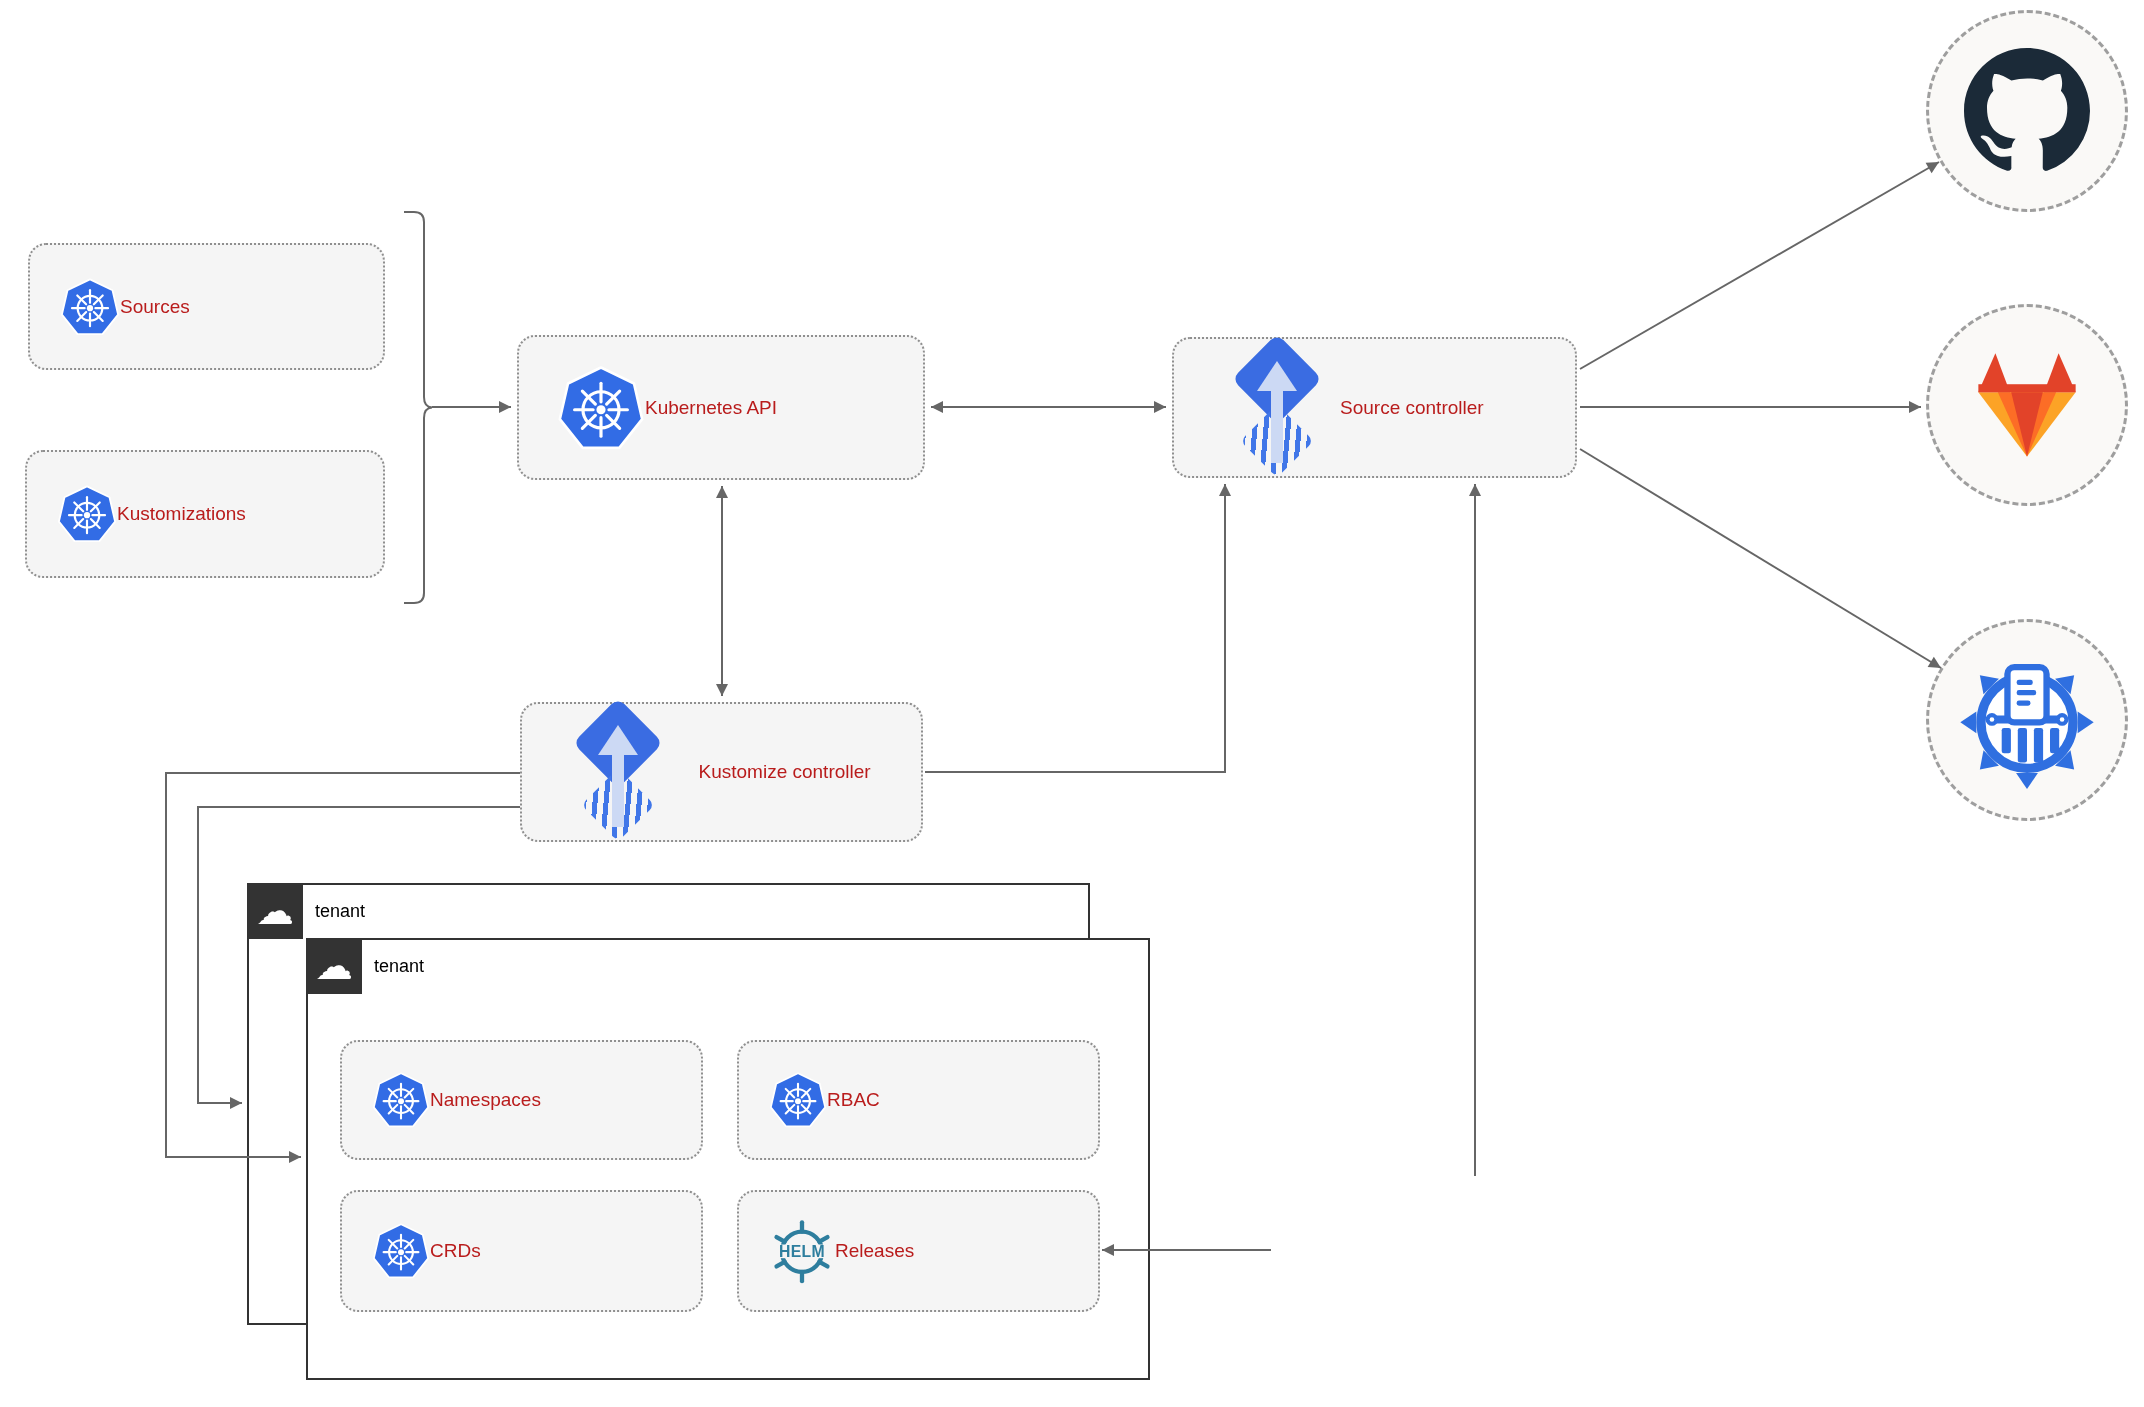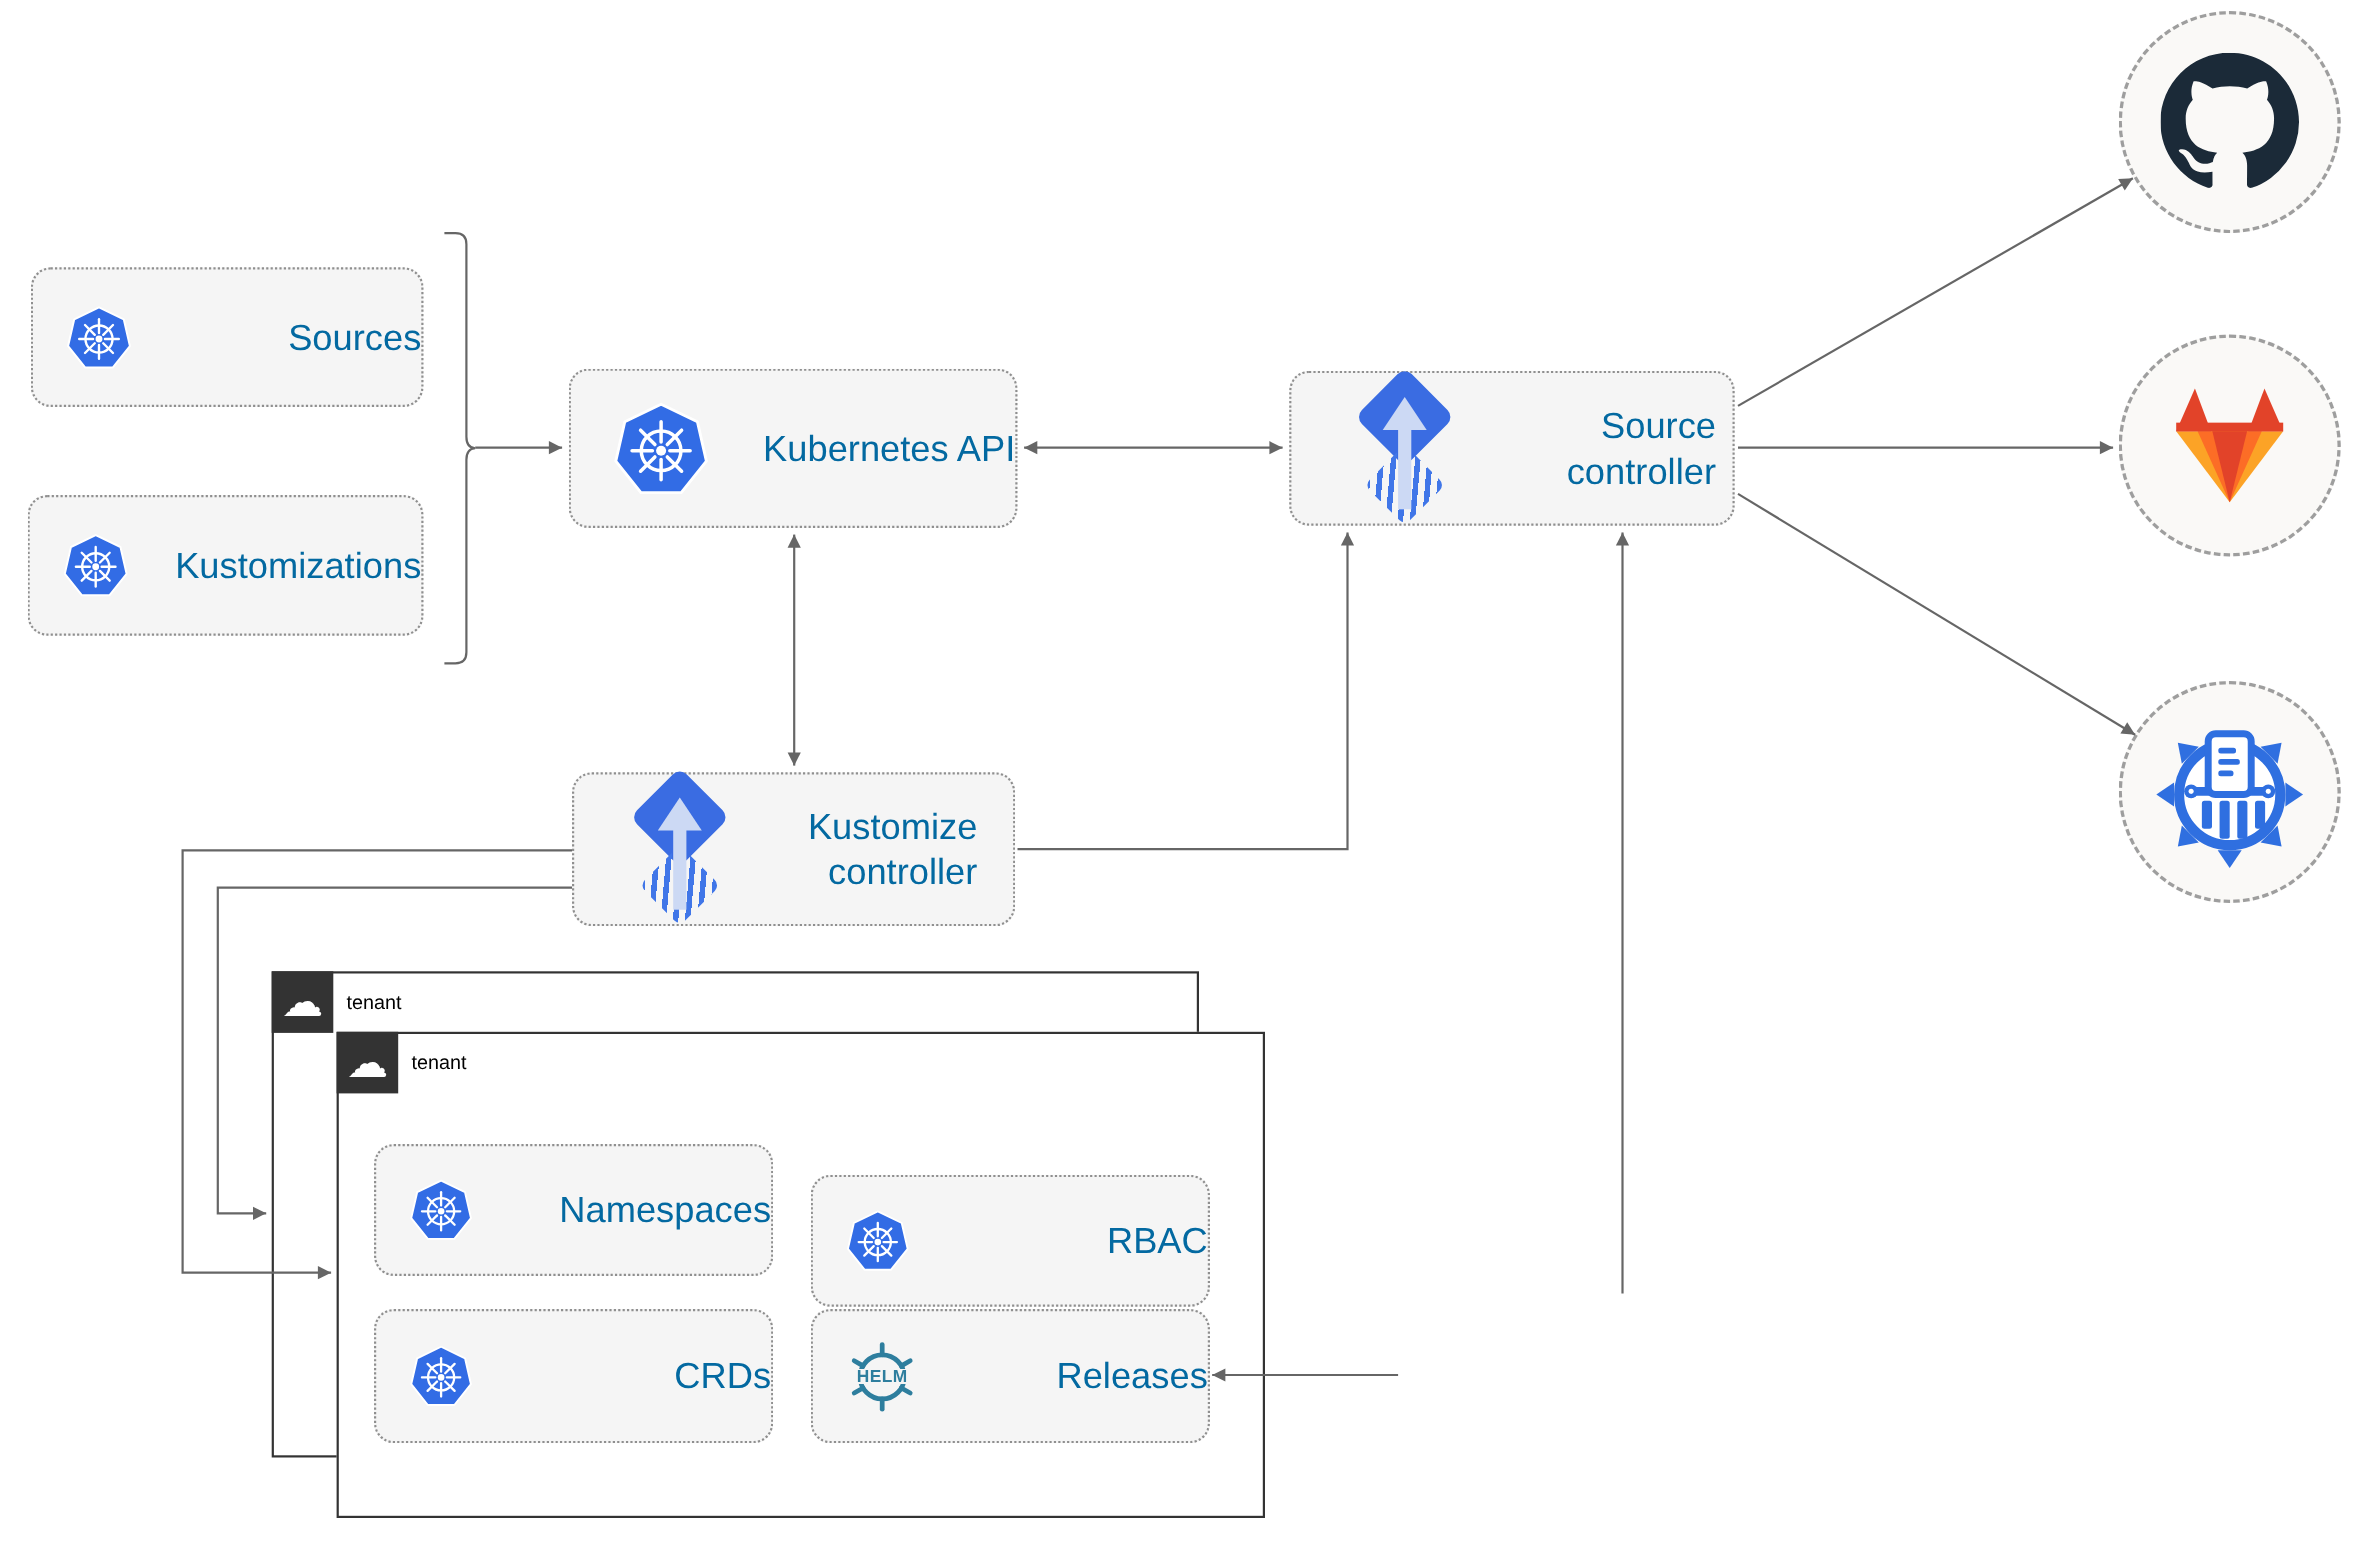--- a/index.html
+++ b/index.html
@@ -3,21 +3,21 @@
 <meta charset="utf-8">
 <style>
   html,body{margin:0;padding:0;background:#fff;}
   .canvas{position:relative;width:2144px;height:1407px;background:#fff;
           font-family:"Liberation Sans", sans-serif;overflow:hidden;}
 
   
   .dbox{position:absolute;background:var(--c-box-fill,#f5f5f5);
         border:2px dotted #8f8f8f;border-radius:18px;box-sizing:border-box;
         display:flex;align-items:center;}
-  .dbox .lbl{flex:1;text-align:right;font-size:33px;color:#0369a1;}
+  .dbox .lbl{flex:1;text-align:left;font-size:19px;color:#b91c1c;}
   .lbl2{line-height:1.25;}
 
   
   .circle{position:absolute;width:202px;height:202px;border-radius:50%;
           border:3px dashed #9e9e9e;background:var(--c-circle-fill,#faf9f7);
           box-sizing:border-box;display:flex;align-items:center;justify-content:center;}
 
   
   .tenant{position:absolute;background:#fff;border:2px solid var(--c-tenant-border,#333);
           box-sizing:border-box;}
@@ -182,21 +182,21 @@
     <div class="lbl lbl2" style="max-width:190px;margin:0 auto;">Kustomize controller</div>
   </div>
 
 
   <div class="dbox z4" style="left:340px;top:1040px;width:363px;height:120px;padding-left:30px;">
     <svg class="icon-svg" width="58" height="58">
         <use href="#ic-k8s"></use>
       </svg>
     <div class="lbl">Namespaces</div>
   </div>
-  <div class="dbox z4" style="left:737px;top:1068px;width:363px;height:120px;padding-left:30px;">
+  <div class="dbox z4" style="left:737px;top:1040px;width:363px;height:120px;padding-left:30px;">
     <svg class="icon-svg" width="58" height="58">
         <use href="#ic-k8s"></use>
       </svg>
     <div class="lbl">RBAC</div>
   </div>
   <div class="dbox z4" style="left:340px;top:1190px;width:363px;height:122px;padding-left:30px;">
     <svg class="icon-svg" width="58" height="58">
         <use href="#ic-k8s"></use>
       </svg>
     <div class="lbl">CRDs</div>

